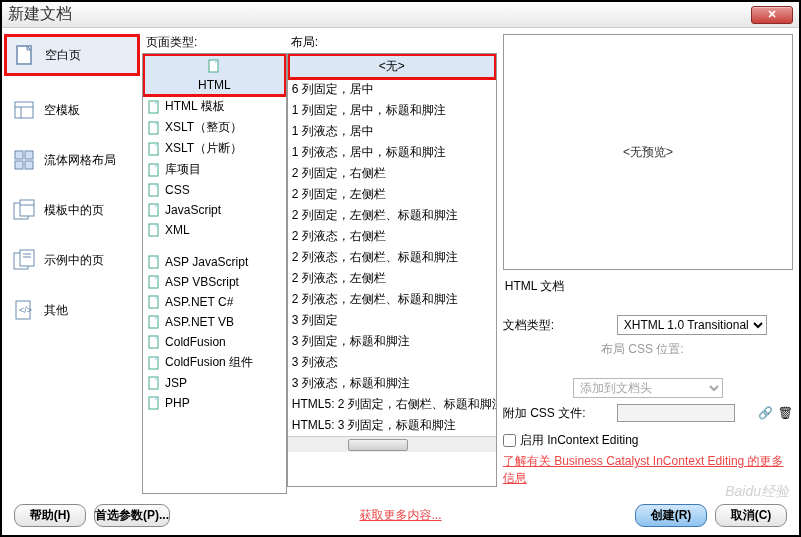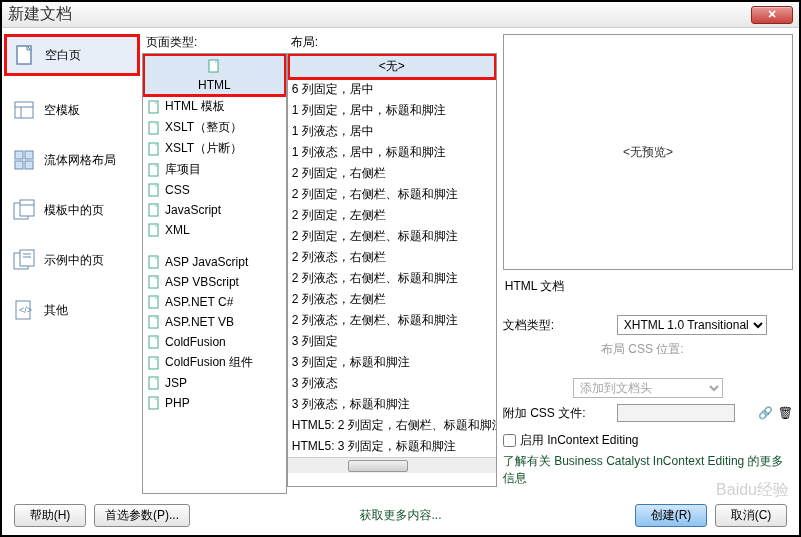--- a/index.html
+++ b/index.html
@@ -27,29 +27,29 @@
 .preview { border: 1px solid #999; height: 236px; display: flex; align-items: center; justify-content: center; color: #333; margin-bottom: 6px; }
 .form-row { display: flex; align-items: center; margin-top: 6px; gap: 20px; font-size: 12px; }
 .form-row label { white-space: nowrap; width: 94px; }
 .form-row.disabled { color: #9a9a9a; flex-direction: column; }
 select, input[type=text] { font-size: 12px; padding: 1px 2px; border: 1px solid #999; background: #fff; font-family: inherit; }
 select { width: 150px; }
 input[type=text] { width: 118px; }
 input[disabled] { background: #f3f3f3; color: #9a9a9a; }
 .link-icons { display: flex; gap: 4px; margin-left: 4px; }
 .chk-row { margin-top: 10px; display: flex; align-items: center; gap: 4px; }
-.blue-link { color: #14532d; cursor: pointer; margin-top: 4px; line-height: 1.4; }
+.blue-link { color: #ef4444; text-decoration: underline; cursor: pointer; margin-top: 4px; line-height: 1.4; }
 .footer { position: absolute; bottom: 8px; left: 0; right: 0; display: flex; align-items: center; padding: 0 12px; }
-.btn { font-size: 12px; padding: 2px 10px; background: linear-gradient(#fdfdfd,#e4e4e4); border: 1px solid #8a8a8a; border-radius: 3px; min-width: 72px; text-align: center; cursor: default; }
+.btn { font-size: 12px; padding: 2px 0; background: linear-gradient(#fdfdfd,#e4e4e4); border: 1px solid #8a8a8a; border-radius: 9px; min-width: 72px; text-align: center; cursor: default; font-weight: bold; }
 .btn.primary { background: linear-gradient(#cfe6fb,#8fc3f0); border-color: #3d79b4; }
 .footer .spacer { flex: 1; }
 .footer .mid { position: absolute; left: 50%; transform: translateX(-50%); }
 .scroll-track { height: 16px; background: #eee; border-top: 1px solid #ccc; display: flex; align-items: center; }
 .scroll-thumb { width: 60px; height: 12px; margin-left: 60px; background: linear-gradient(#f0f0f0,#cfcfcf); border: 1px solid #999; border-radius: 2px; }
-.watermark { position: absolute; right: 10px; bottom: 34px; color: rgba(120,120,120,.35); font-size: 16px; pointer-events: none; }
+.watermark { position: absolute; right: 10px; bottom: 34px; color: rgba(120,120,120,.35); font-size: 14px; font-style: italic; pointer-events: none; }
 </style>
 </head>
 <body>
 
 <div class="outer">
   <div class="titlebar">
     <span class="title">新建文档</span>
     <div class="closebtn">
       <span>✕</span>
     </div>
@@ -273,21 +273,20 @@
 
     <div class="col layout-col">
       <div class="col-label">布局:</div>
       <div class="listbox red-first" id="ly-list" style="height: 434px;">
           <div class="item sel">&lt;无&gt;</div>
           <div class="item">6 列固定，居中</div>
           <div class="item">1 列固定，居中，标题和脚注</div>
           <div class="item">1 列液态，居中</div>
           <div class="item">1 列液态，居中，标题和脚注</div>
           <div class="item">2 列固定，右侧栏</div>
-          <div class="item">2 列固定，右侧栏、标题和脚注</div>
           <div class="item">2 列固定，左侧栏</div>
           <div class="item">2 列固定，左侧栏、标题和脚注</div>
           <div class="item">2 列液态，右侧栏</div>
           <div class="item">2 列液态，右侧栏、标题和脚注</div>
           <div class="item">2 列液态，左侧栏</div>
           <div class="item">2 列液态，左侧栏、标题和脚注</div>
           <div class="item">3 列固定</div>
           <div class="item">3 列固定，标题和脚注</div>
           <div class="item">3 列液态</div>
           <div class="item">3 列液态，标题和脚注</div>

